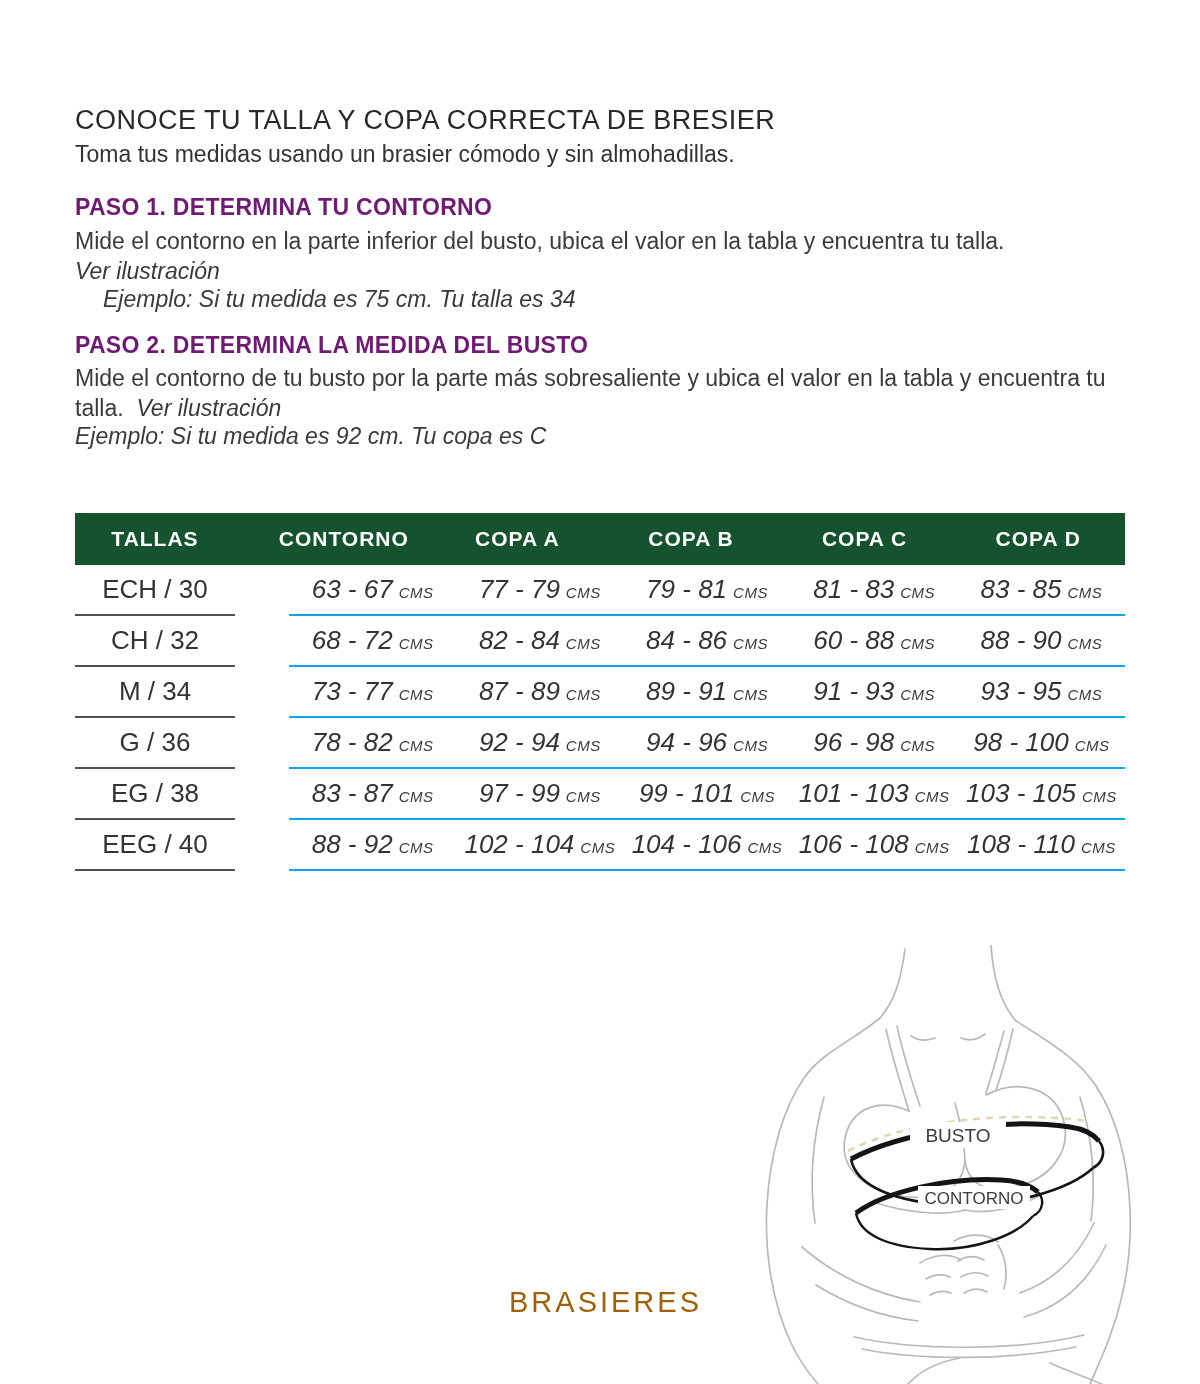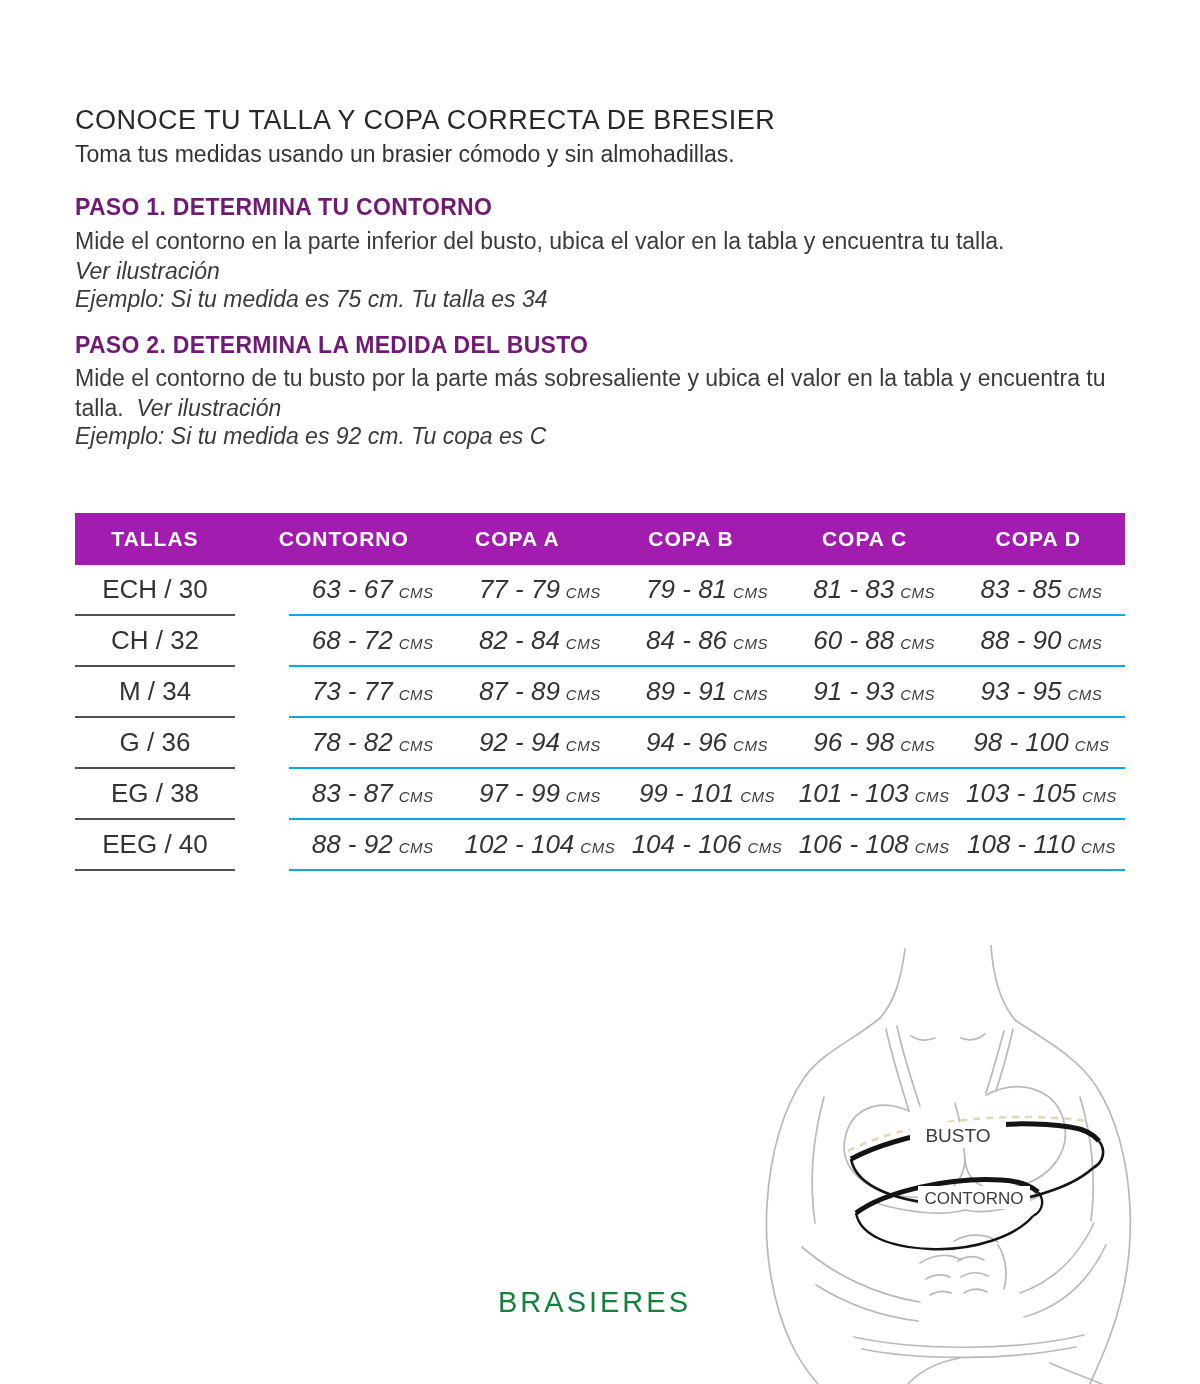--- a/index.html
+++ b/index.html
@@ -28,31 +28,31 @@
     font-size: 23px; font-weight: bold; color: #701a75; letter-spacing: .3px;
   }
   .step-body {
     left: 75px; width: 1060px;
     font-size: 23px; line-height: 30px; color: #3a3a3a;
   }
   .italic { font-style: italic; }
   #paso1-heading { top: 194px; }
   #paso1-body    { top: 226px; }
   #paso1-link    { top: 256px; }
-  #paso1-example { top: 284px; }
+  #paso1-example { top: 284px; margin-left: 28px; }
   #paso2-heading { top: 332px; }
   #paso2-body    { top: 363px; }
   #paso2-example { top: 421px; }
   .inline-link { font-style: italic; }
 
   
   .size-table { top: 513px; left: 75px; width: 1050px; }
   .thead {
     display: flex; align-items: center;
-    height: 52px; background: #a21caf; color: #ffffff;
+    height: 52px; background: #14532d; color: #ffffff;
   }
   .thead .hcell {
     font-size: 21px; font-weight: bold; letter-spacing: 1px;
     text-align: center;
   }
   .hcell.first { width: 160px; }
   .hspacer { width: 22px; }
   .hrest { flex: 1; display: flex; }
   .hrest .hcell { flex: 1; }
 
@@ -76,22 +76,22 @@
     color: #3a3a3a;
   }
 
   
   .figure-wrap { left: 758px; top: 945px; width: 442px; height: 439px; }
   .figure-wrap svg { display: block; }
   .band-label { font-family: "Liberation Sans", sans-serif; fill: #3c3c3c; }
 
   
   .category-label {
-    top: 1286px; left: 498px;
-    font-size: 29px; letter-spacing: 3px; font-weight: 400; color: #15803d;
+    top: 1286px; left: 509px;
+    font-size: 29px; letter-spacing: 3px; font-weight: 400; color: #a16207;
   }
 </style>
 </head>
 <body>
 
 <h1 class="abs page-title">CONOCE TU TALLA Y COPA CORRECTA DE BRESIER</h1>
 <p class="abs page-subtitle">Toma tus medidas usando un brasier cómodo y sin almohadillas.</p>
 
 <h2 id="paso1-heading" class="abs step-heading">PASO 1. DETERMINA TU CONTORNO</h2>
 <p id="paso1-body" class="abs step-body">Mide el contorno en la parte inferior del busto, ubica el valor en la tabla y encuentra tu talla.</p>

